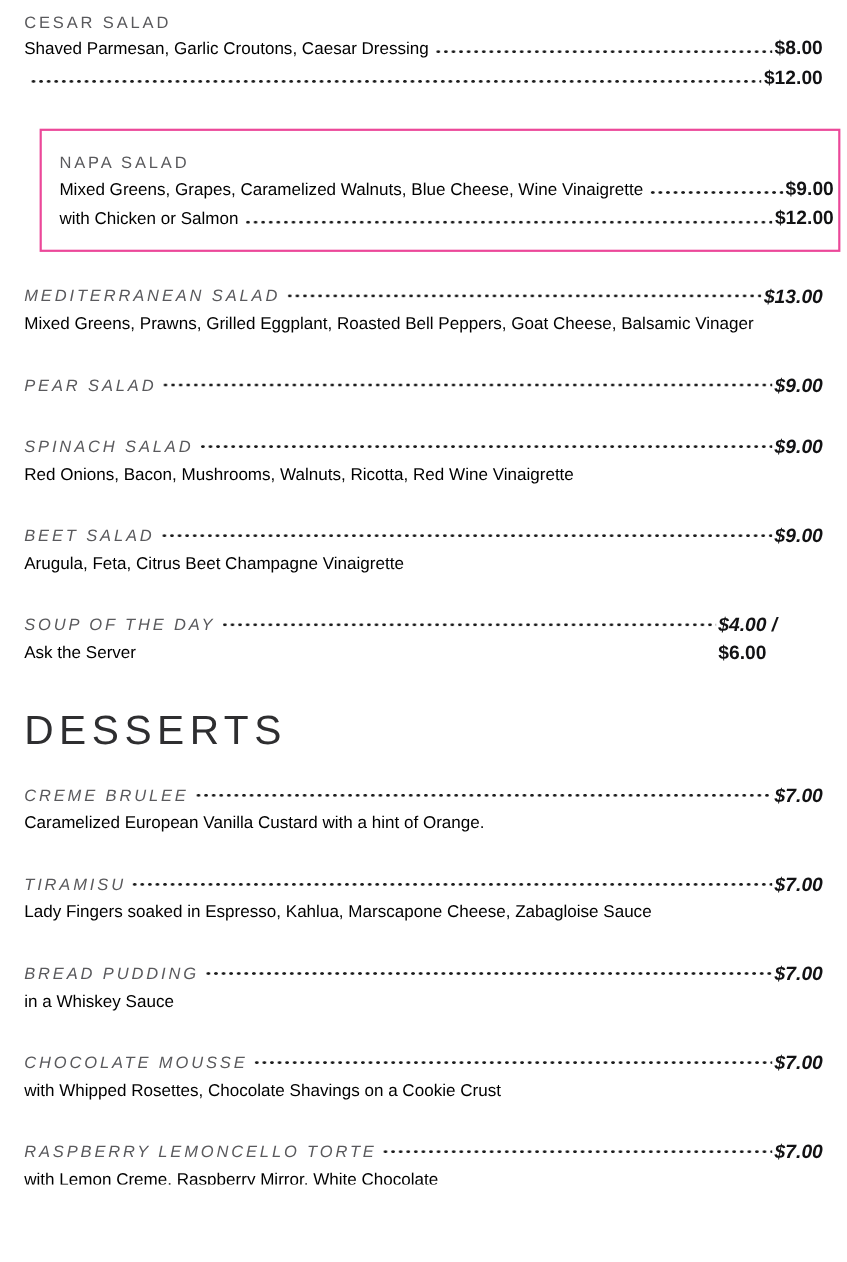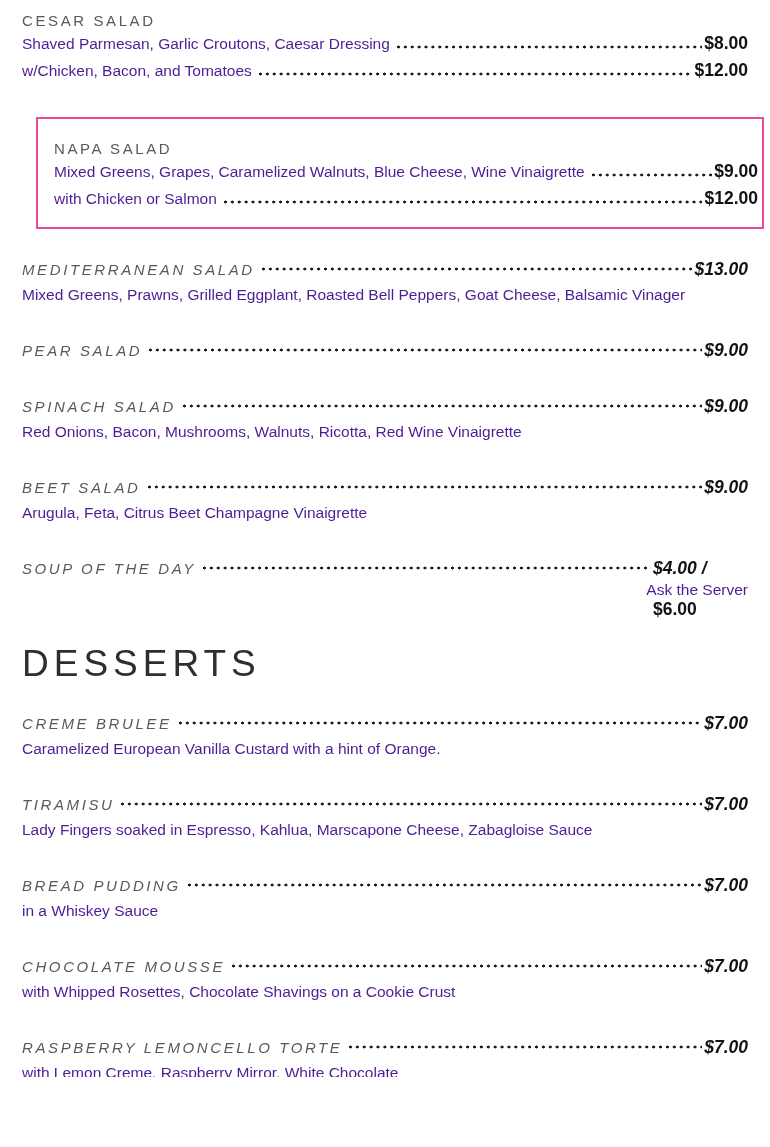--- a/index.html
+++ b/index.html
@@ -18,21 +18,21 @@
   
   .item-title {
     font-size: 15px;
     letter-spacing: 2.6px;
     color: #59595C;
     font-weight: 400;
     white-space: nowrap;
   }
   .desc-text {
     font-size: 15.5px;
-    color: #4c1d95;
+    color: #000000;
     white-space: nowrap;
   }
   .price {
     font-size: 17.5px;
     font-weight: bold;
     color: #121214;
     white-space: nowrap;
   }
   .leader {
     flex: 1;
@@ -69,21 +69,21 @@
   }
   .chef-box {
     border: 2px solid #ec4899;
     padding: 18px 4px 12px 16px;
     margin-left: 32px;
   }
 
   
   .soup-block { margin-bottom: 0; }
   .soup-price { width: 95px; text-align: left; flex: none; }
-  .soup-row2 { display: flex; align-items: flex-end; height: 25px; flex-direction: column; }
+  .soup-row2 { display: flex; align-items: center; height: 25px; }
   .soup-row2 .desc-text { flex: 1; }
 
   
   .section-heading {
     font-size: 37px;
     line-height: 44px;
     letter-spacing: 5px;
     font-weight: 300;
     color: #2E2E30;
     margin-top: 36px;
@@ -97,21 +97,20 @@
 <div class="page">
 
   <div class="menu-item multi-item">
     <span class="item-title">CESAR SALAD</span>
     <div class="price-row">
       <span class="desc-text">Shaved Parmesan, Garlic Croutons, Caesar Dressing</span>
       <span class="leader"></span>
       <span class="price">$8.00</span>
     </div>
     <div class="price-row">
-      <span class="desc-text">w/Chicken, Bacon, and Tomatoes</span>
       <span class="leader"></span>
       <span class="price">$12.00</span>
     </div>
   </div>
 
   <div class="chef-block">
     <div class="chef-box">
       <div class="multi-item">
         <span class="item-title">NAPA SALAD</span>
         <div class="price-row">

